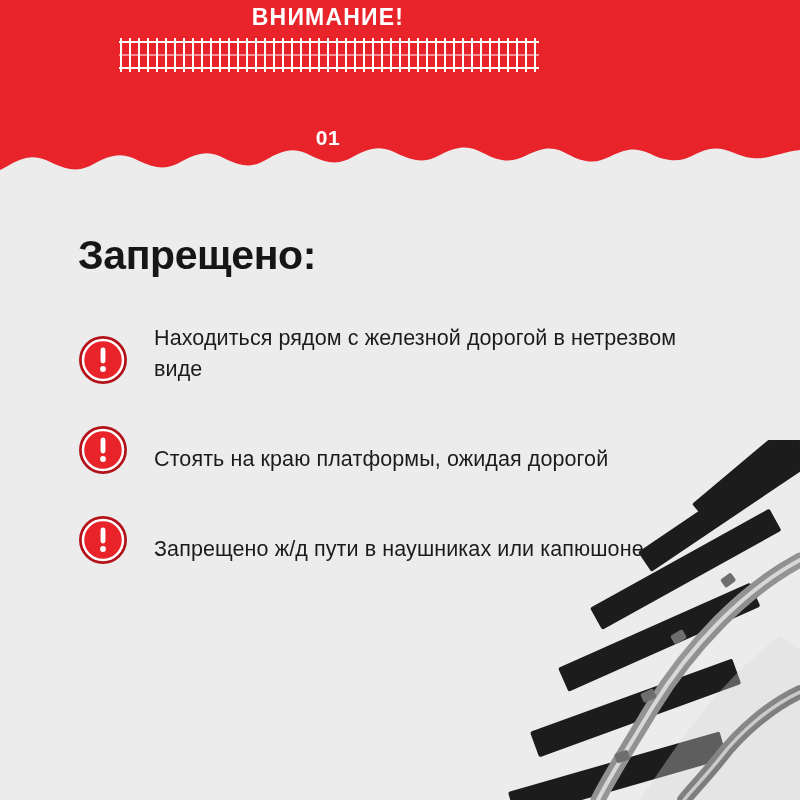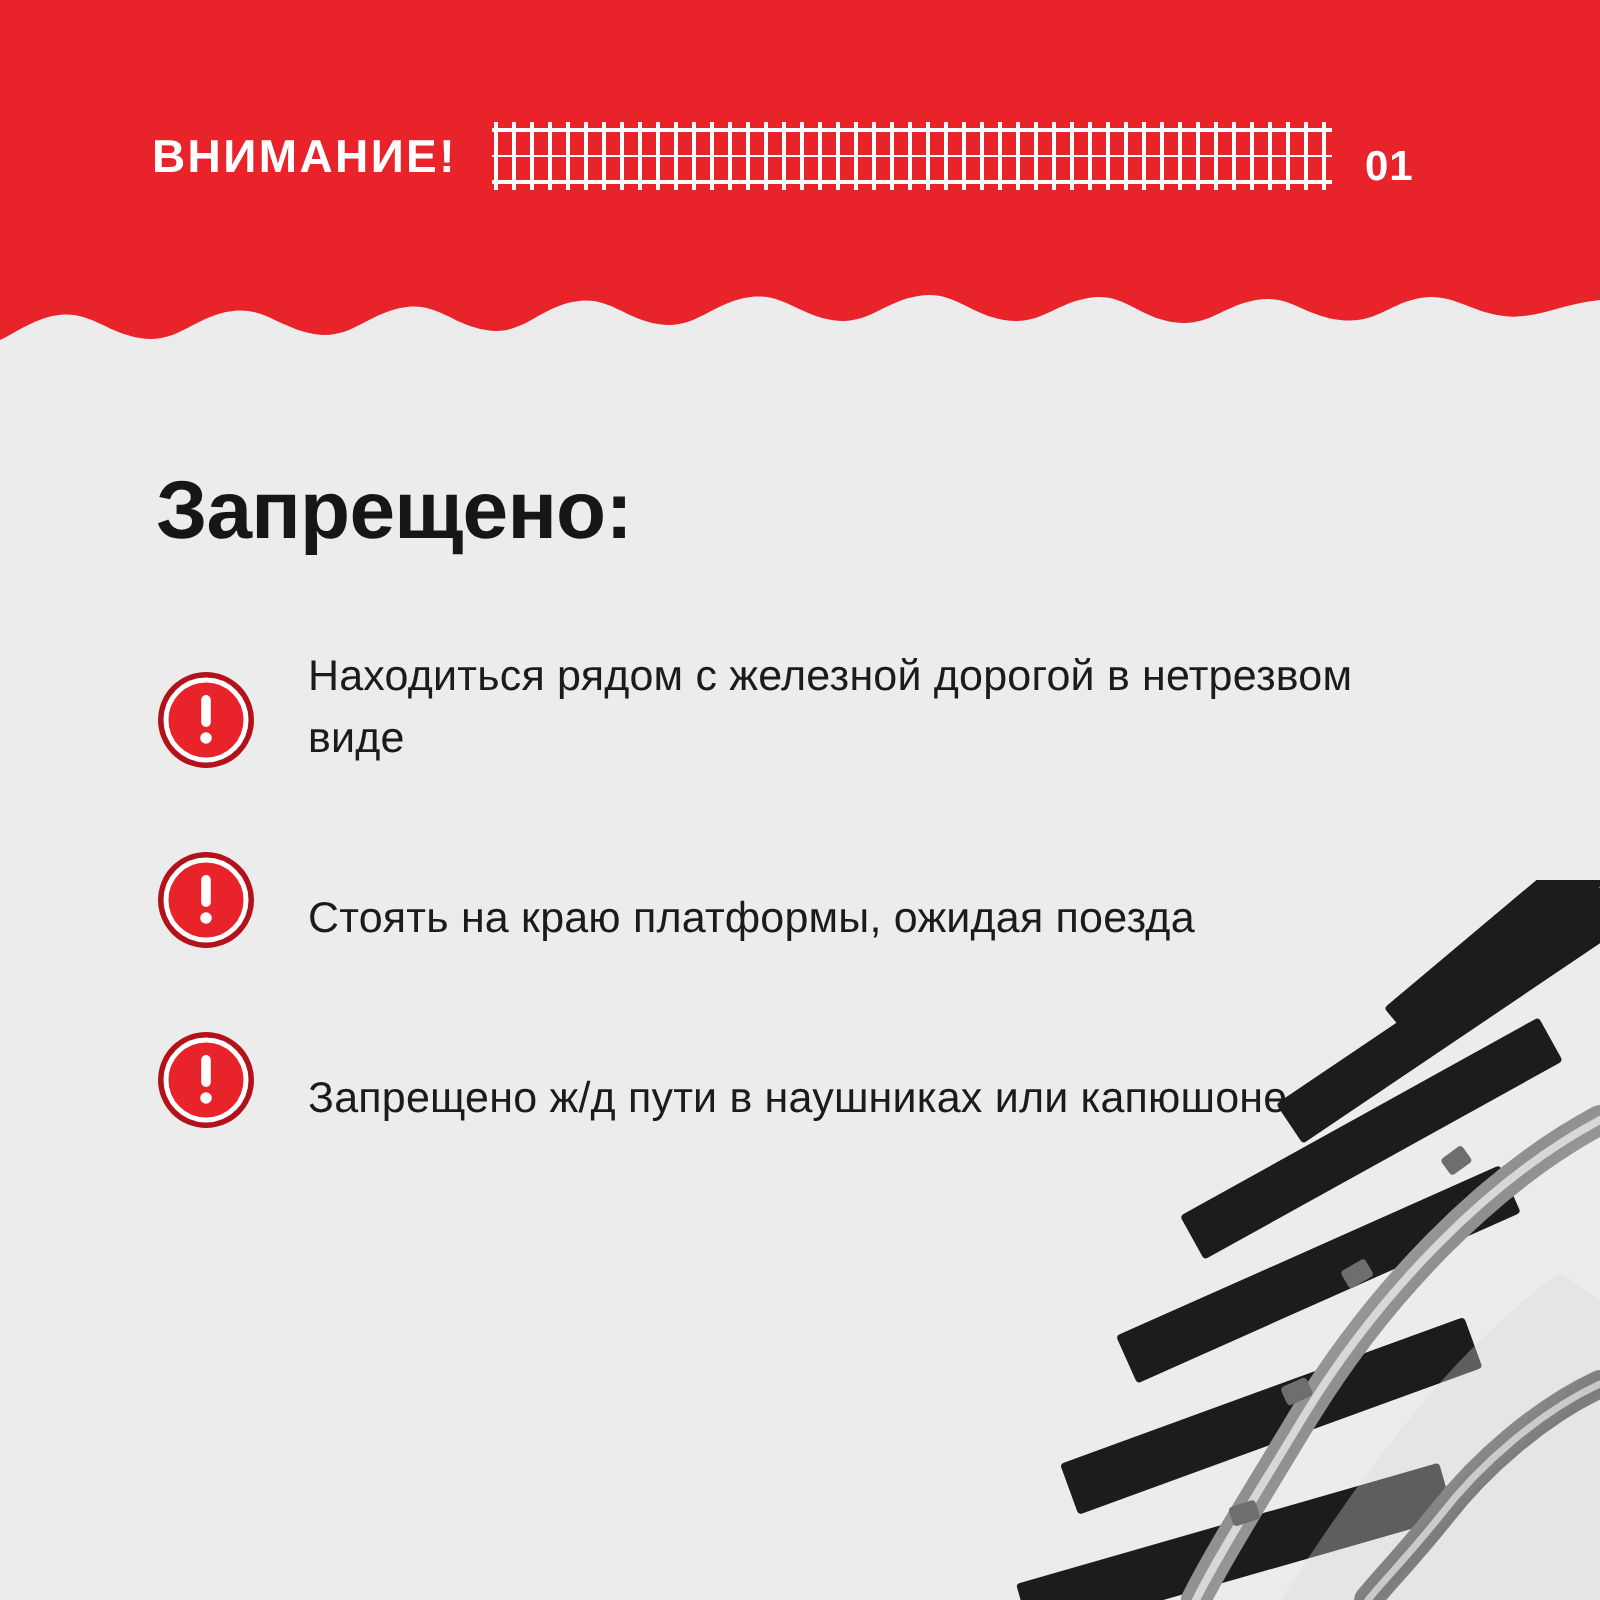--- a/index.html
+++ b/index.html
@@ -44,20 +44,21 @@
   .banner-content {
     position: absolute;
     left: 0;
     top: 0;
     width: 656px;
     height: 150px;
     display: flex;
     align-items: center;
     padding: 0 76px;
     box-sizing: border-box;
+    flex-direction: column;
   }
 
   .banner-title {
     color: #ffffff;
     font-size: 23px;
     font-weight: bold;
     letter-spacing: 1.2px;
     white-space: nowrap;
     line-height: 1;
     margin-top: 6px;
@@ -254,21 +255,21 @@
       <li class="rule">
         <span class="warn-icon">
           <svg width="50" height="50" viewBox="0 0 50 50" xmlns="http://www.w3.org/2000/svg">
             <circle cx="25" cy="25" r="24" fill="#b4121a"></circle>
             <circle cx="25" cy="25" r="20" fill="#E8232A"></circle>
             <circle cx="25" cy="25" r="20" fill="none" stroke="#ffffff" stroke-width="2.5"></circle>
             <rect x="22.6" y="12.5" width="4.8" height="16" rx="2.4" fill="#ffffff"></rect>
             <circle cx="25" cy="34" r="2.9" fill="#ffffff"></circle>
           </svg>
         </span>
-        <span class="rule-text">Стоять на краю платформы, ожидая поезда</span>
+        <span class="rule-text">Стоять на краю платформы, ожидая дорогой</span>
       </li>
 
       <li class="rule">
         <span class="warn-icon">
           <svg width="50" height="50" viewBox="0 0 50 50" xmlns="http://www.w3.org/2000/svg">
             <circle cx="25" cy="25" r="24" fill="#b4121a"></circle>
             <circle cx="25" cy="25" r="20" fill="#E8232A"></circle>
             <circle cx="25" cy="25" r="20" fill="none" stroke="#ffffff" stroke-width="2.5"></circle>
             <rect x="22.6" y="12.5" width="4.8" height="16" rx="2.4" fill="#ffffff"></rect>
             <circle cx="25" cy="34" r="2.9" fill="#ffffff"></circle>

